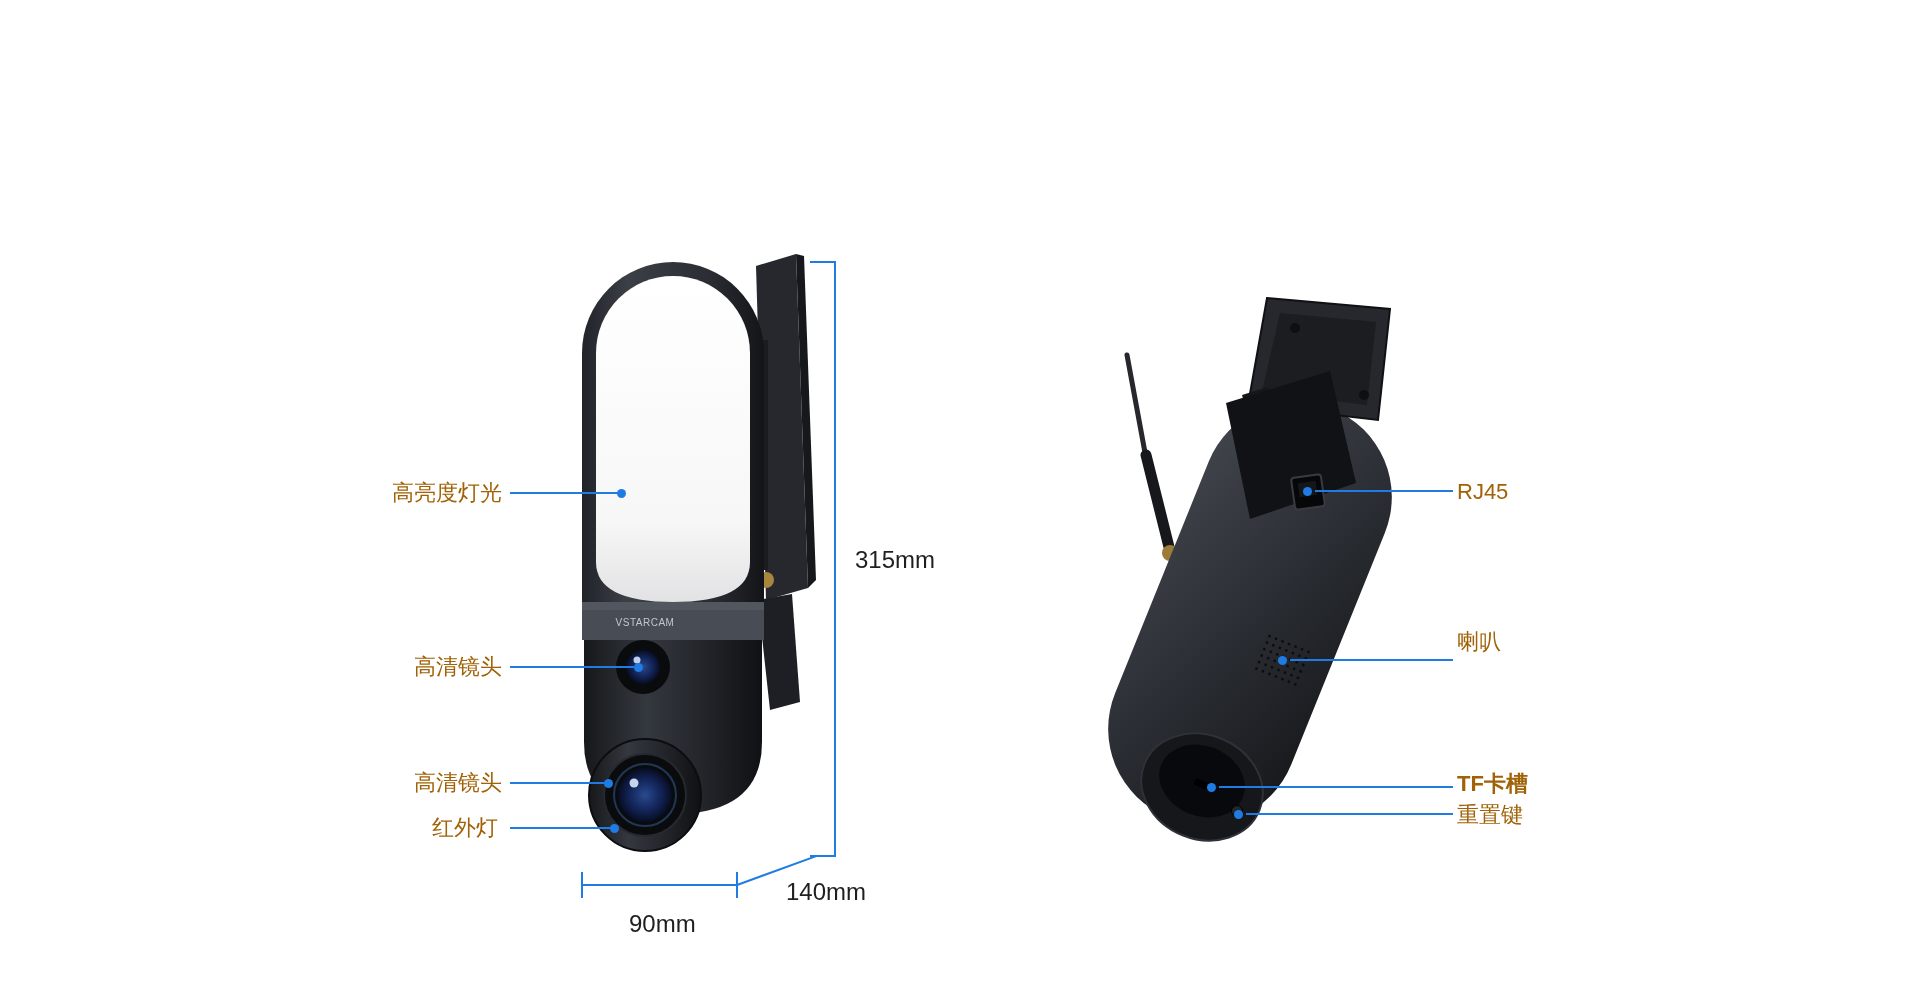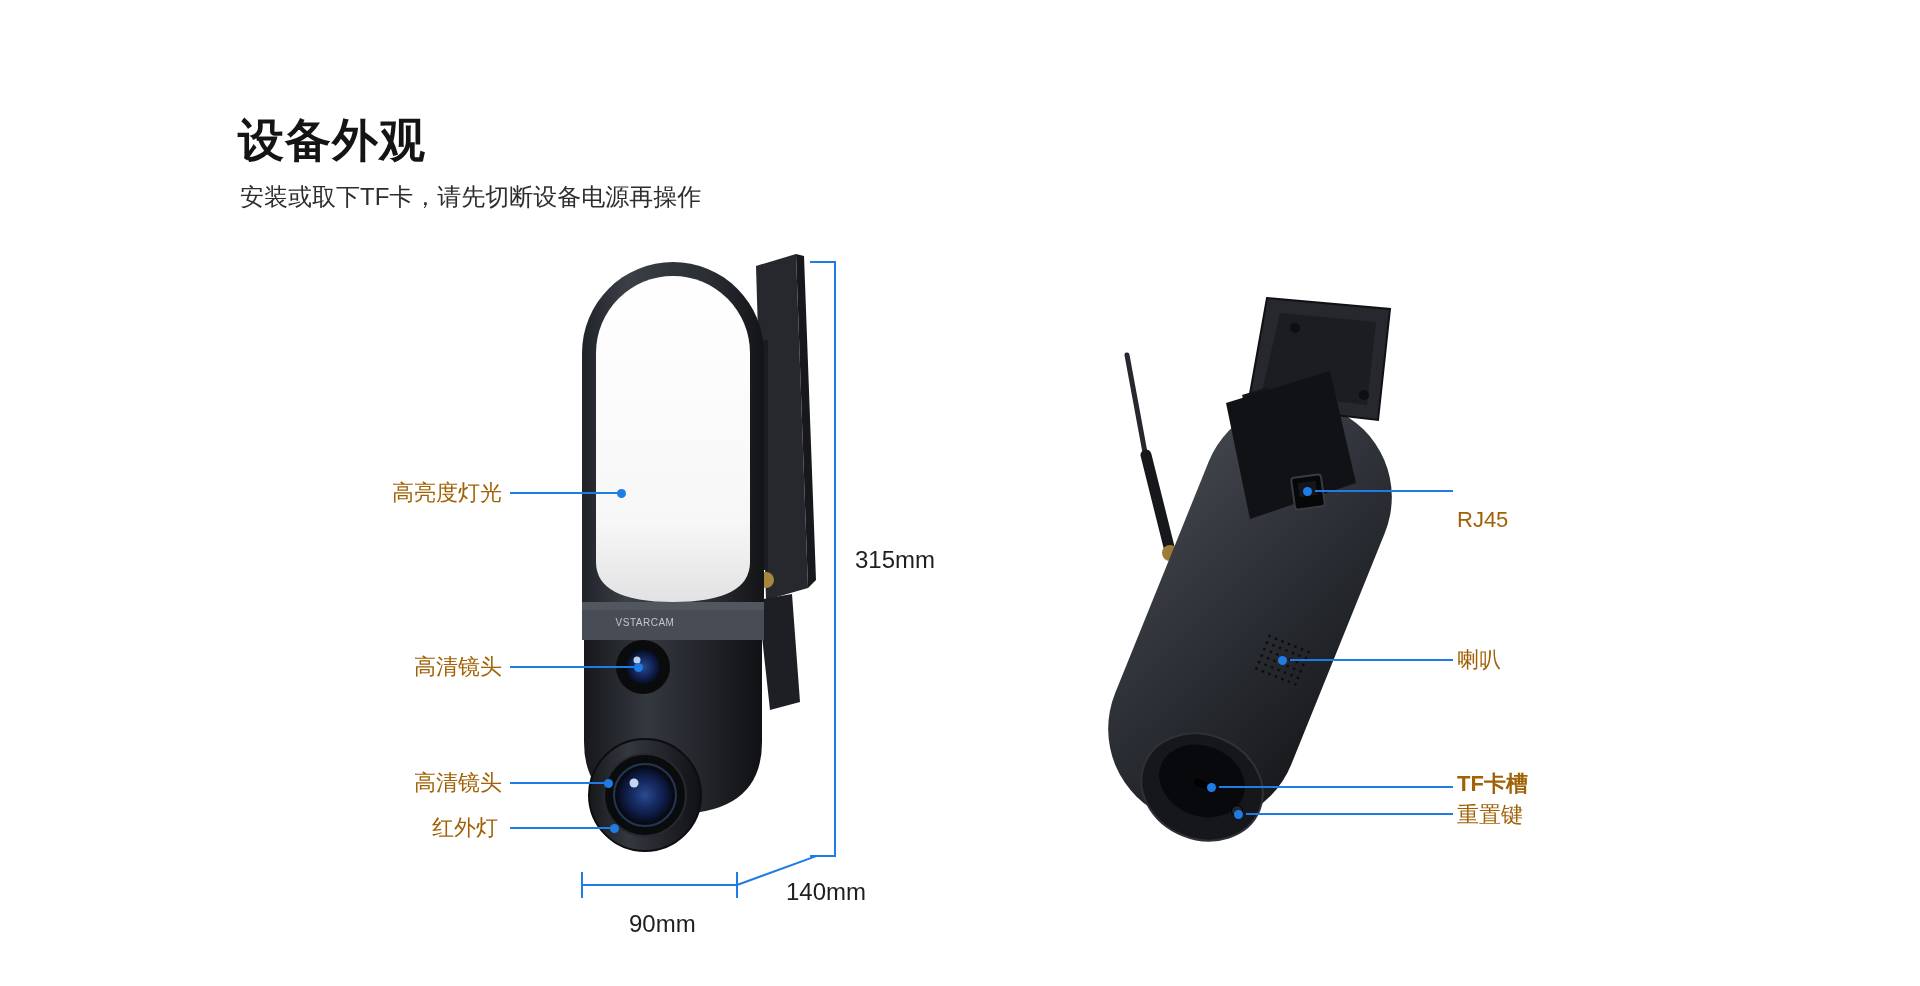--- a/index.html
+++ b/index.html
@@ -14,22 +14,20 @@
   .dot{position:absolute;width:9px;height:9px;border-radius:50%;background:var(--accent);}
   .dim{position:absolute;font-size:24px;color:#1f1f1f;white-space:nowrap;text-align:center;}
   .diag{transform-origin:0 50%;transform:rotate(-20deg);}
   .illu{position:absolute;}
 </style>
 </head>
 <body>
 
 <div class="page" style="--accent: #1F7CE4;">
 
-  <div class="title">设备外观</div>
-  <div class="subtitle">安装或取下TF卡，请先切断设备电源再操作</div>
 
   <svg class="illu" style="left:560px;top:250px;" width="300" height="650" viewBox="0 0 300 650">
     <defs>
       <linearGradient id="lg-body" x1="0" y1="0" x2="1" y2="0">
         <stop offset="0" stop-color="#212329"></stop>
           <stop offset="0.25" stop-color="#3b3f46"></stop>
         <stop offset="0.7" stop-color="#2a2d33"></stop>
           <stop offset="1" stop-color="#131417"></stop>
       </linearGradient>
       <linearGradient id="lg-panel" x1="0" y1="0" x2="0" y2="1">
@@ -159,25 +157,25 @@
   <div class="hline" style="left:582px;top:884px;width:155px;"></div>
   <div class="vline" style="left:581px;top:872px;height:26px;"></div>
   <div class="vline" style="left:736px;top:872px;height:26px;"></div>
   <div class="dim" style="left:629px;top:897px;margin-top:13px;">90mm</div>
 
   <div class="hline diag" style="left:737px;top:884px;width:85px;"></div>
   <div class="dim" style="left:786px;top:878px;">140mm</div>
 
   <div class="dot" style="left:1303px;top:487px;"></div>
   <div class="hline" style="left:1315px;top:490px;width:138px;"></div>
-  <div class="co-label" style="left:1457px;top:479px;margin-top:28px;">RJ45</div>
+  <div class="co-label" style="left:1457px;top:479px;">RJ45</div>
 
   <div class="dot" style="left:1278px;top:656px;"></div>
   <div class="hline" style="left:1290px;top:659px;width:163px;"></div>
-  <div class="co-label" style="left:1457px;top:647px;">喇叭</div>
+  <div class="co-label" style="left:1457px;top:629px;">喇叭</div>
 
   <div class="dot" style="left:1207px;top:783px;"></div>
   <div class="hline" style="left:1219px;top:786px;width:234px;"></div>
   <div class="co-label" style="left:1457px;top:771px;font-weight:bold;">TF卡槽</div>
 
   <div class="dot" style="left:1234px;top:810px;"></div>
   <div class="hline" style="left:1246px;top:813px;width:207px;"></div>
   <div class="co-label" style="left:1457px;top:802px;">重置键</div>
 
 </div>

